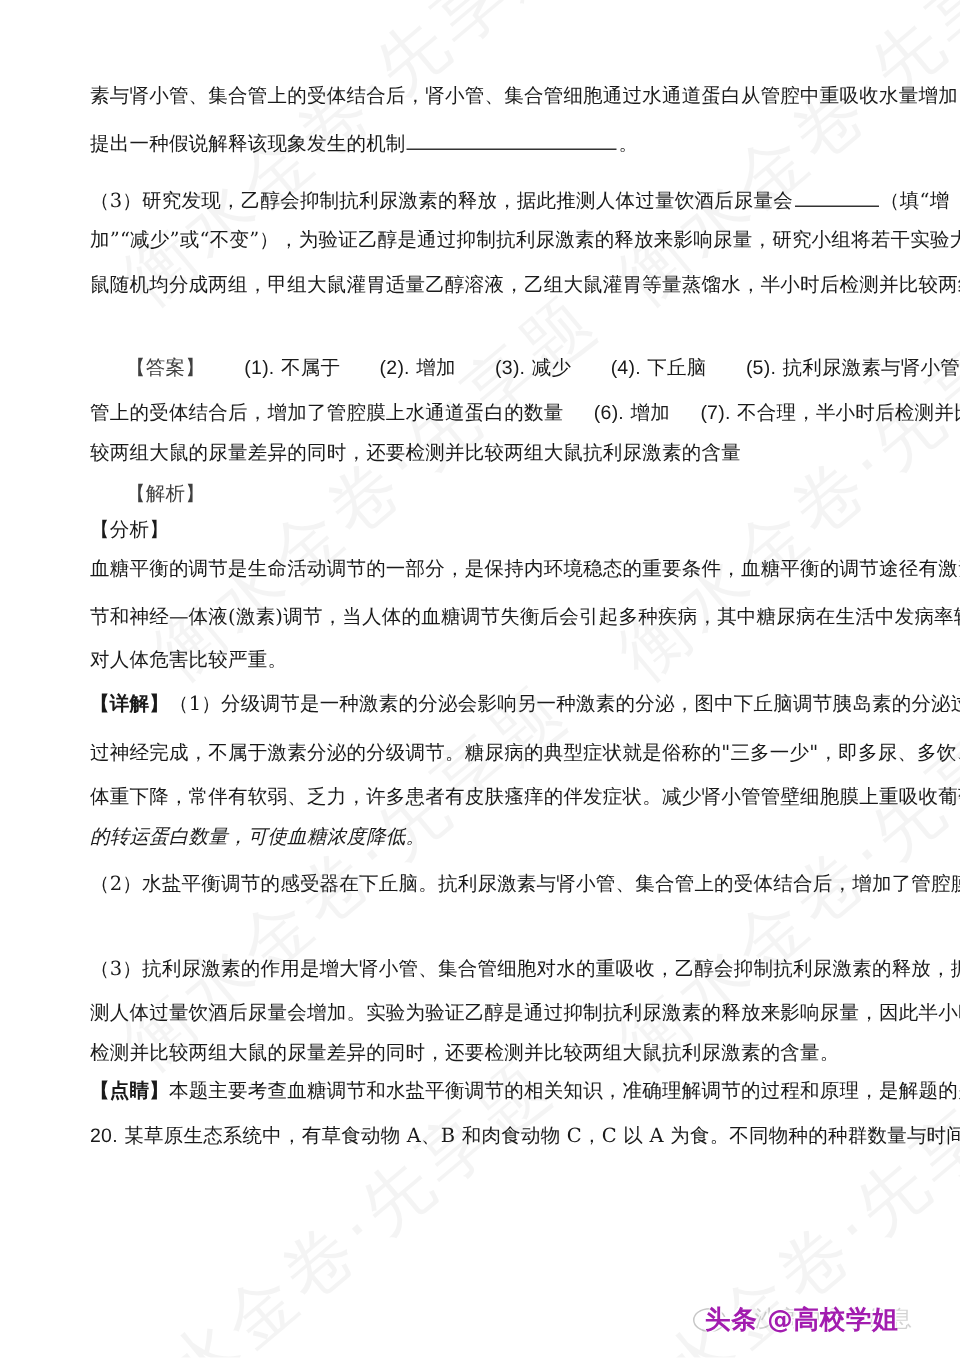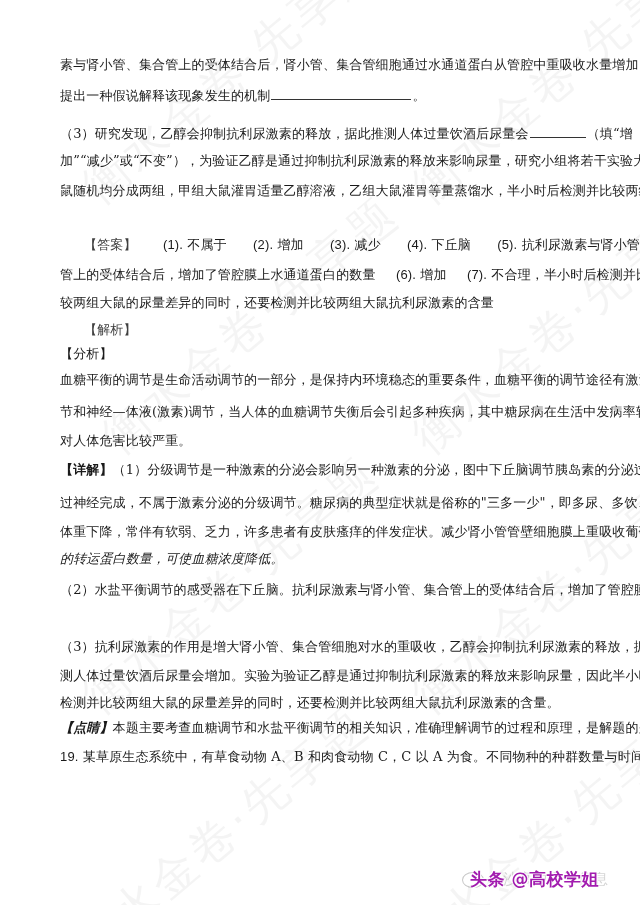--- a/index.html
+++ b/index.html
@@ -147,25 +147,25 @@
   <div class="line" style="top:524px;">体重下降，常伴有软弱、乏力，许多患者有皮肤瘙痒的伴发症状。减少肾小管管壁细胞膜上重吸收葡萄糖</div>
   <div class="line" style="top:551px;font-style:italic;">的转运蛋白数量，可使血糖浓度降低。</div>
 
   <div class="line" style="top:582px;">（2）水盐平衡调节的感受器在下丘脑。抗利尿激素与肾小管、集合管上的受体结合后，增加了管腔膜上水</div>
 
   <div class="line" style="top:639px;">（3）抗利尿激素的作用是增大肾小管、集合管细胞对水的重吸收，乙醇会抑制抗利尿激素的释放，据此推</div>
   <div class="line" style="top:668px;">测人体过量饮酒后尿量会增加。实验为验证乙醇是通过抑制抗利尿激素的释放来影响尿量，因此半小时后</div>
   <div class="line" style="top:695px;">检测并比较两组大鼠的尿量差异的同时，还要检测并比较两组大鼠抗利尿激素的含量。</div>
 
   <div class="line" style="top:720px;">
-    <span style="font-weight:bold;font-style:italic;">【点睛】</span><span>本题主要考查血糖调节和水盐平衡调节的相关知识，准确理解调节的过程和原理，是解题的关键。</span>
+    <span style="font-weight:bold;">【点睛】</span><span>本题主要考查血糖调节和水盐平衡调节的相关知识，准确理解调节的过程和原理，是解题的关键。</span>
   </div>
 
   <div class="line" style="top:749px;">
-    <span class="num">19.</span> <span>某草原生态系统中，有草食动物 A、B 和肉食动物 C，C 以 A 为食。不同物种的种群数量与时间的关系</span>
+    <span class="num">20.</span> <span>某草原生态系统中，有草食动物 A、B 和肉食动物 C，C 以 A 为食。不同物种的种群数量与时间的关系</span>
   </div>
 
   <div class="footer-faint">
     <span class="wechat"></span><span>长沙高中升学信息</span>
   </div>
   <div class="footer-mark">
     <span class="footer-main">头条 @高校学姐</span>
   </div>
 
 </div>

